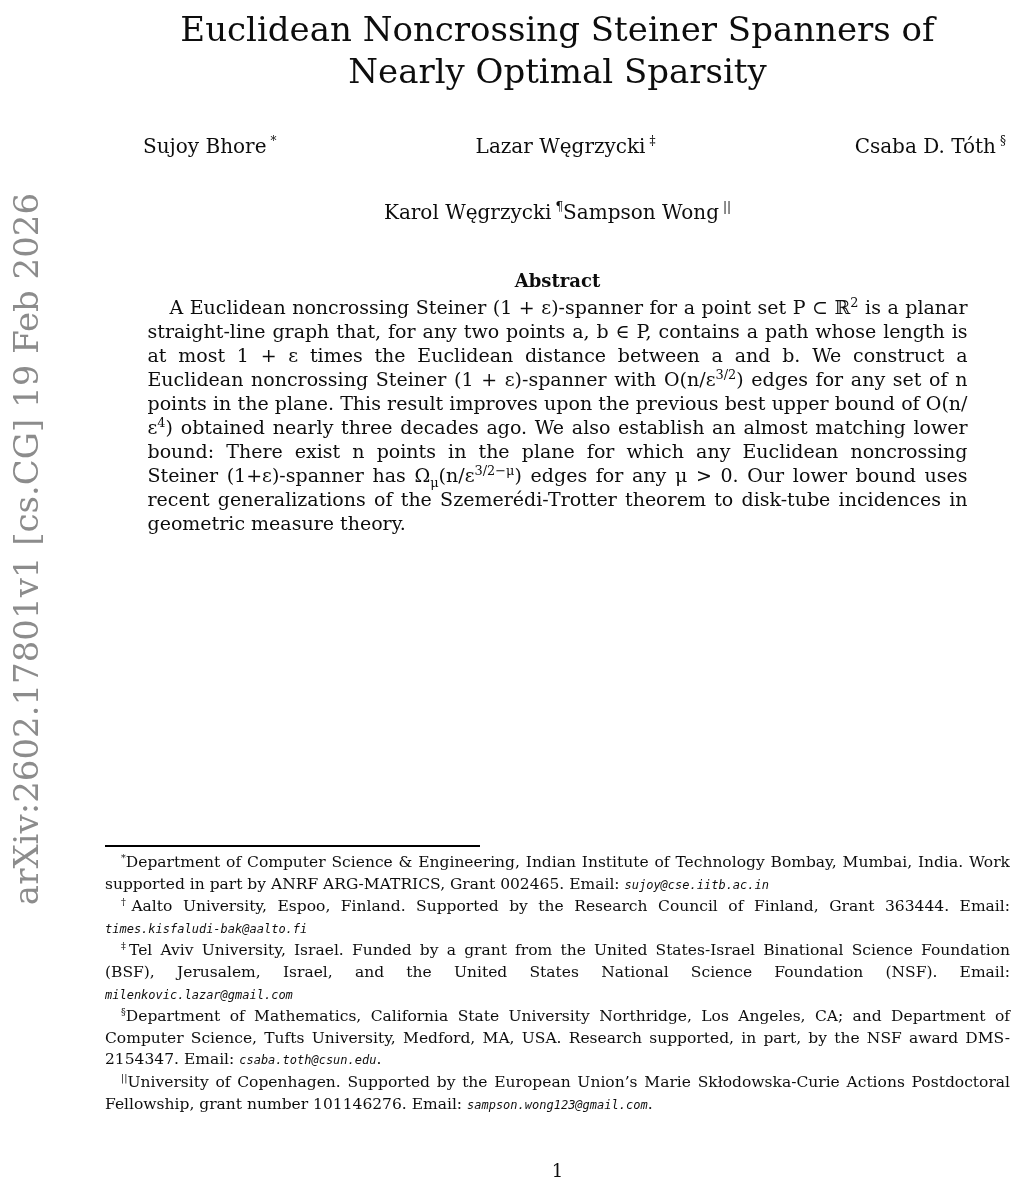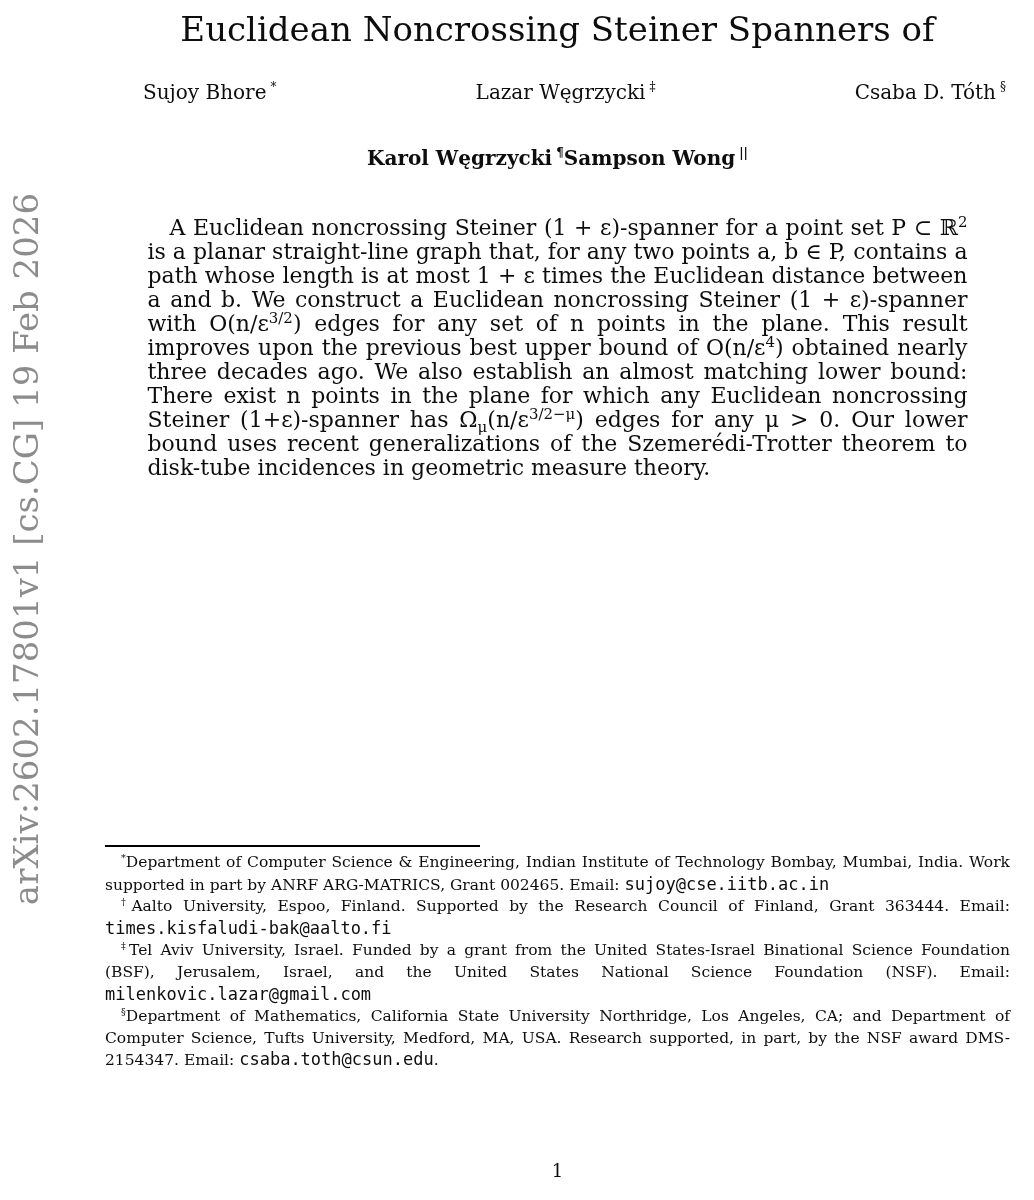--- a/index.html
+++ b/index.html
@@ -21,33 +21,33 @@
   }
 
   .main { position:absolute; left:105px; top:0; width:905px; height:1200px; }
 
   .title { margin:8px 0 0 0; font-weight:normal; text-align:center;
            font-size:34px; line-height:42px; }
   .title-line { display:block; }
 
   .authors { font-size:20px; }
   .authors-row1 { display:flex; justify-content:space-between;
-                  margin-top:30px; padding:0 4px 0 38px;text-align:right; }
-  .authors-row2 { display:flex; justify-content:center; margin-top:42px;font-weight:bold; }
+                  margin-top:42px; padding:0 4px 0 38px;text-align:right; }
+  .authors-row2 { display:flex; justify-content:center; margin-top:42px; }
   .author sup { font-size:60%; padding-left:4px; }
 
   .abstract { width:820px; margin:46px auto 0 auto; }
   .abstract-heading { text-align:center; font-weight:bold; font-size:18px; }
-  .abstract-body { margin:12px 0 0 0; font-size:22px; line-height:24px;
+  .abstract-body { margin:4px 0 0 0; font-size:19px; line-height:24px;
                    text-align:justify; text-indent:22px; }
 
   .seg-plain { }
   .seg-sup { vertical-align:super; font-size:68%; line-height:0; }
   .seg-sub { vertical-align:sub; font-size:68%; line-height:0; }
-  .seg-mono { font-family:"DejaVu Sans Mono", monospace; font-size:17px; }
+  .seg-mono { font-family:"DejaVu Sans Mono", monospace; font-size:12px;font-style:italic; }
 
   .footnotes { position:absolute; left:0; top:845px; width:905px;
                font-size:15.5px; line-height:21.6px; }
   .footnote-rule { width:375px; border-top:2px solid #000; margin-bottom:5px; }
   .footnote { margin:0; text-align:justify; text-indent:16px; }
   .fn-mark { font-size:62%; line-height:0; }
 
   .pageno { position:absolute; left:0; top:1160px; width:905px;
             text-align:center; font-size:18px; }
 </style>
@@ -55,43 +55,46 @@
 <body>
 
 <div class="page">
 
   <div class="arxiv-stamp" style="color: rgb(140, 140, 140);">arXiv:2602.17801v1  [cs.CG]  19 Feb 2026</div>
 
   <div class="main">
 
     <h1 class="title">
       <span class="title-line">Euclidean Noncrossing Steiner Spanners of</span>
+      <span class="title-line">Nearly Optimal Sparsity</span>
     </h1>
 
     <div class="authors authors-row1">
       <span class="author"><span>Sujoy Bhore</span><sup>*</sup></span>
       <span class="author"><span>Lazar Węgrzycki</span><sup>‡</sup></span>
       <span class="author"><span>Csaba D. Tóth</span><sup>§</sup></span>
     </div>
 
     <div class="authors authors-row2">
       <span class="author"><span>Karol Węgrzycki</span><sup>¶</sup></span>
       <span class="author"><span>Sampson Wong</span><sup>||</sup></span>
     </div>
 
     <div class="abstract">
+      <div class="abstract-heading">Abstract</div>
       <p class="abstract-body"><span class="seg-plain">A Euclidean noncrossing Steiner (1 + ε)-spanner for a point set P ⊂ ℝ</span><span class="seg-sup">2</span><span class="seg-plain"> is a planar straight-line graph that, for any two points a, b ∈ P, contains a path whose length is at most 1 + ε times the Euclidean distance between a and b. We construct a Euclidean noncrossing Steiner (1 + ε)-spanner with O(n/ε</span><span class="seg-sup">3/2</span><span class="seg-plain">) edges for any set of n points in the plane. This result improves upon the previous best upper bound of O(n/ε</span><span class="seg-sup">4</span><span class="seg-plain">) obtained nearly three decades ago. We also establish an almost matching lower bound: There exist n points in the plane for which any Euclidean noncrossing Steiner (1+ε)-spanner has Ω</span><span class="seg-sub">μ</span><span class="seg-plain">(n/ε</span><span class="seg-sup">3/2−μ</span><span class="seg-plain">) edges for any μ &gt; 0. Our lower bound uses recent generalizations of the Szemerédi-Trotter theorem to disk-tube incidences in geometric measure theory.</span></p>
     </div>
 
     <div class="footnotes">
       <div class="footnote-rule"></div>
       <div>
           <p class="footnote"><sup class="fn-mark">*</sup><span class="seg-plain">Department of Computer Science &amp; Engineering, Indian Institute of Technology Bombay, Mumbai, India.  Work supported in part by ANRF ARG-MATRICS, Grant 002465. Email: </span><span class="seg-mono">sujoy@cse.iitb.ac.in</span></p>
           <p class="footnote"><sup class="fn-mark">†</sup><span class="seg-plain">Aalto University, Espoo, Finland.  Supported by the Research Council of Finland, Grant 363444.  Email: </span><span class="seg-mono">times.kisfaludi-bak@aalto.fi</span></p>
           <p class="footnote"><sup class="fn-mark">‡</sup><span class="seg-plain">Tel Aviv University, Israel.  Funded by a grant from the United States-Israel Binational Science Foundation (BSF), Jerusalem, Israel, and the United States National Science Foundation (NSF). Email: </span><span class="seg-mono">milenkovic.lazar@gmail.com</span></p>
           <p class="footnote"><sup class="fn-mark">§</sup><span class="seg-plain">Department of Mathematics, California State University Northridge, Los Angeles, CA; and Department of Computer Science, Tufts University, Medford, MA, USA. Research supported, in part, by the NSF award DMS-2154347. Email: </span><span class="seg-mono">csaba.toth@csun.edu</span><span class="seg-plain">.</span></p>
+          <p class="footnote"><sup class="fn-mark">||</sup><span class="seg-plain">University of Copenhagen.  Supported by the European Union’s Marie Skłodowska-Curie Actions Postdoctoral Fellowship, grant number 101146276. Email: </span><span class="seg-mono">sampson.wong123@gmail.com</span><span class="seg-plain">.</span></p>
         </div>
     </div>
 
     <div class="pageno">1</div>
 
   </div>
 </div>
 
 </body></html>

